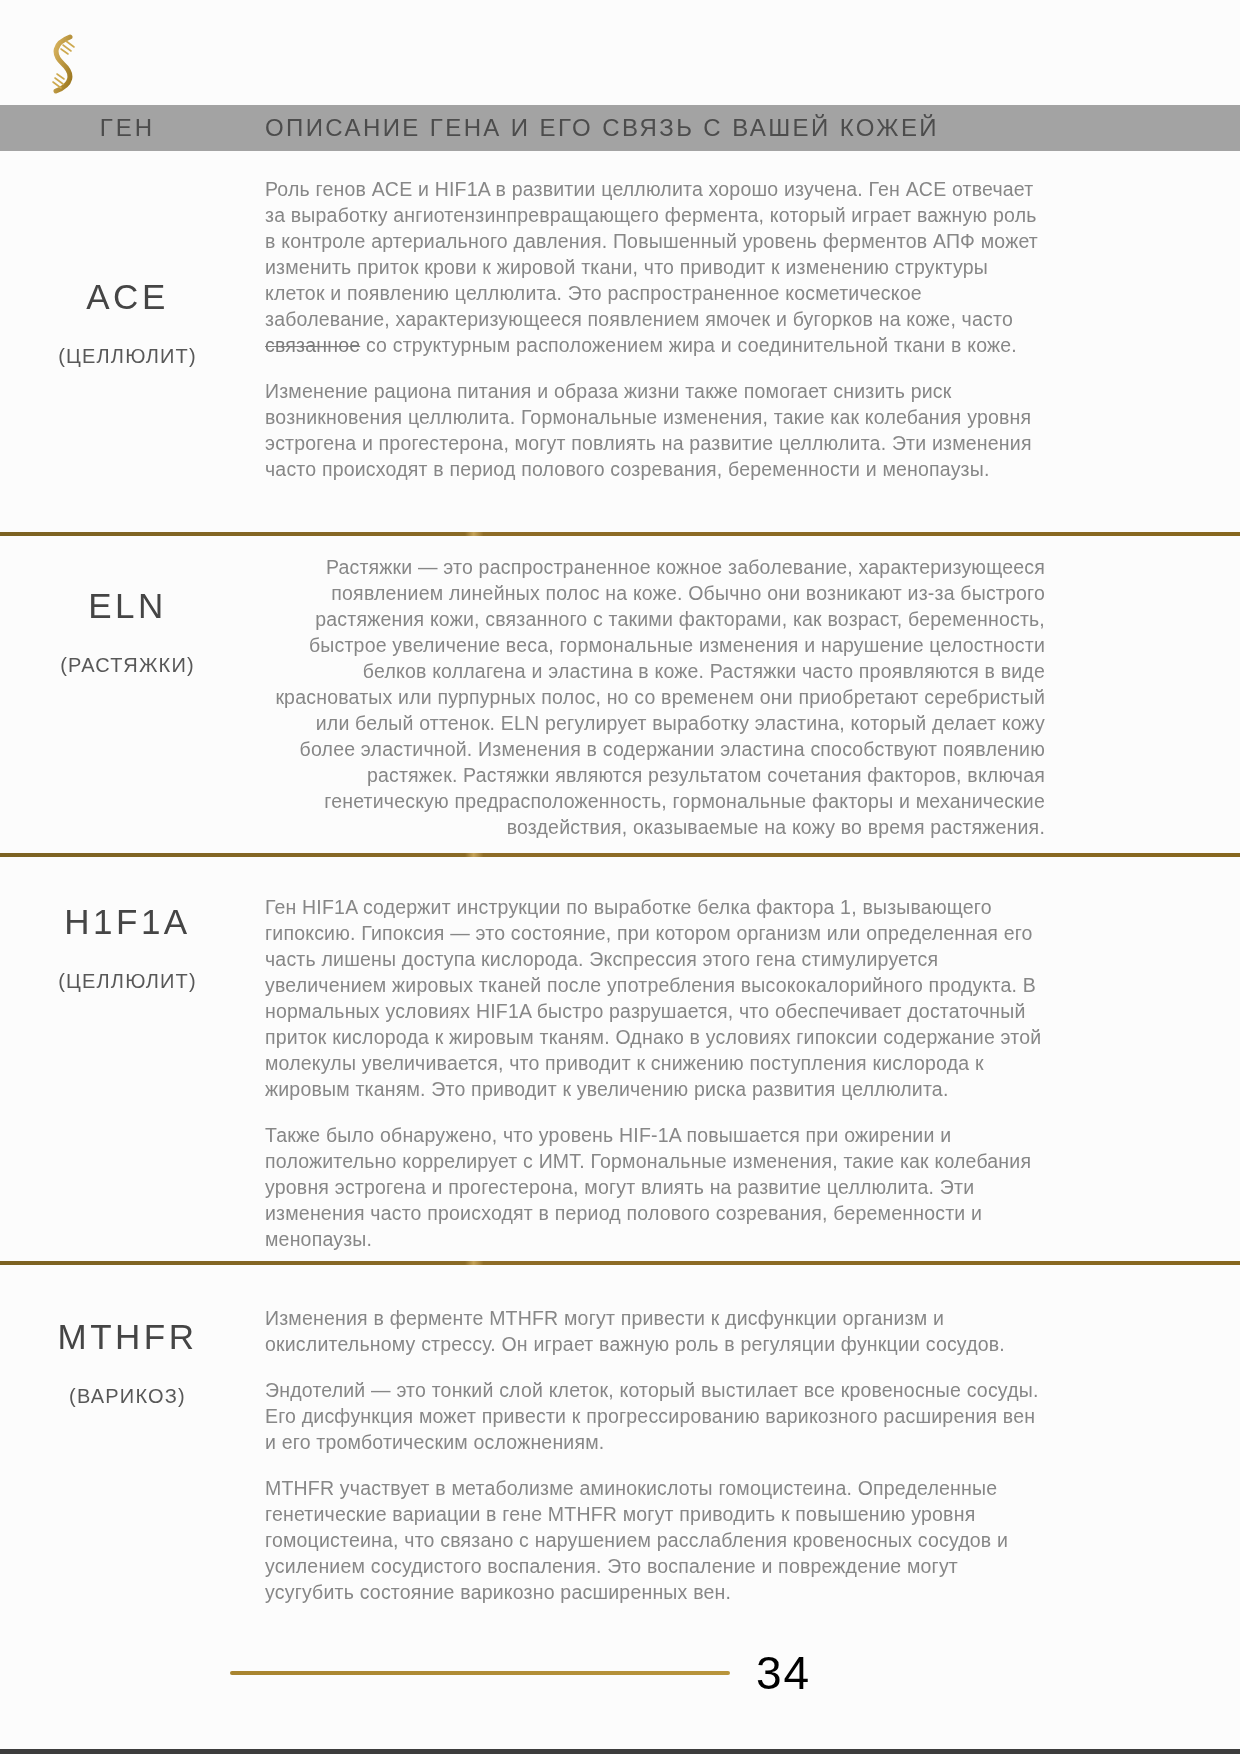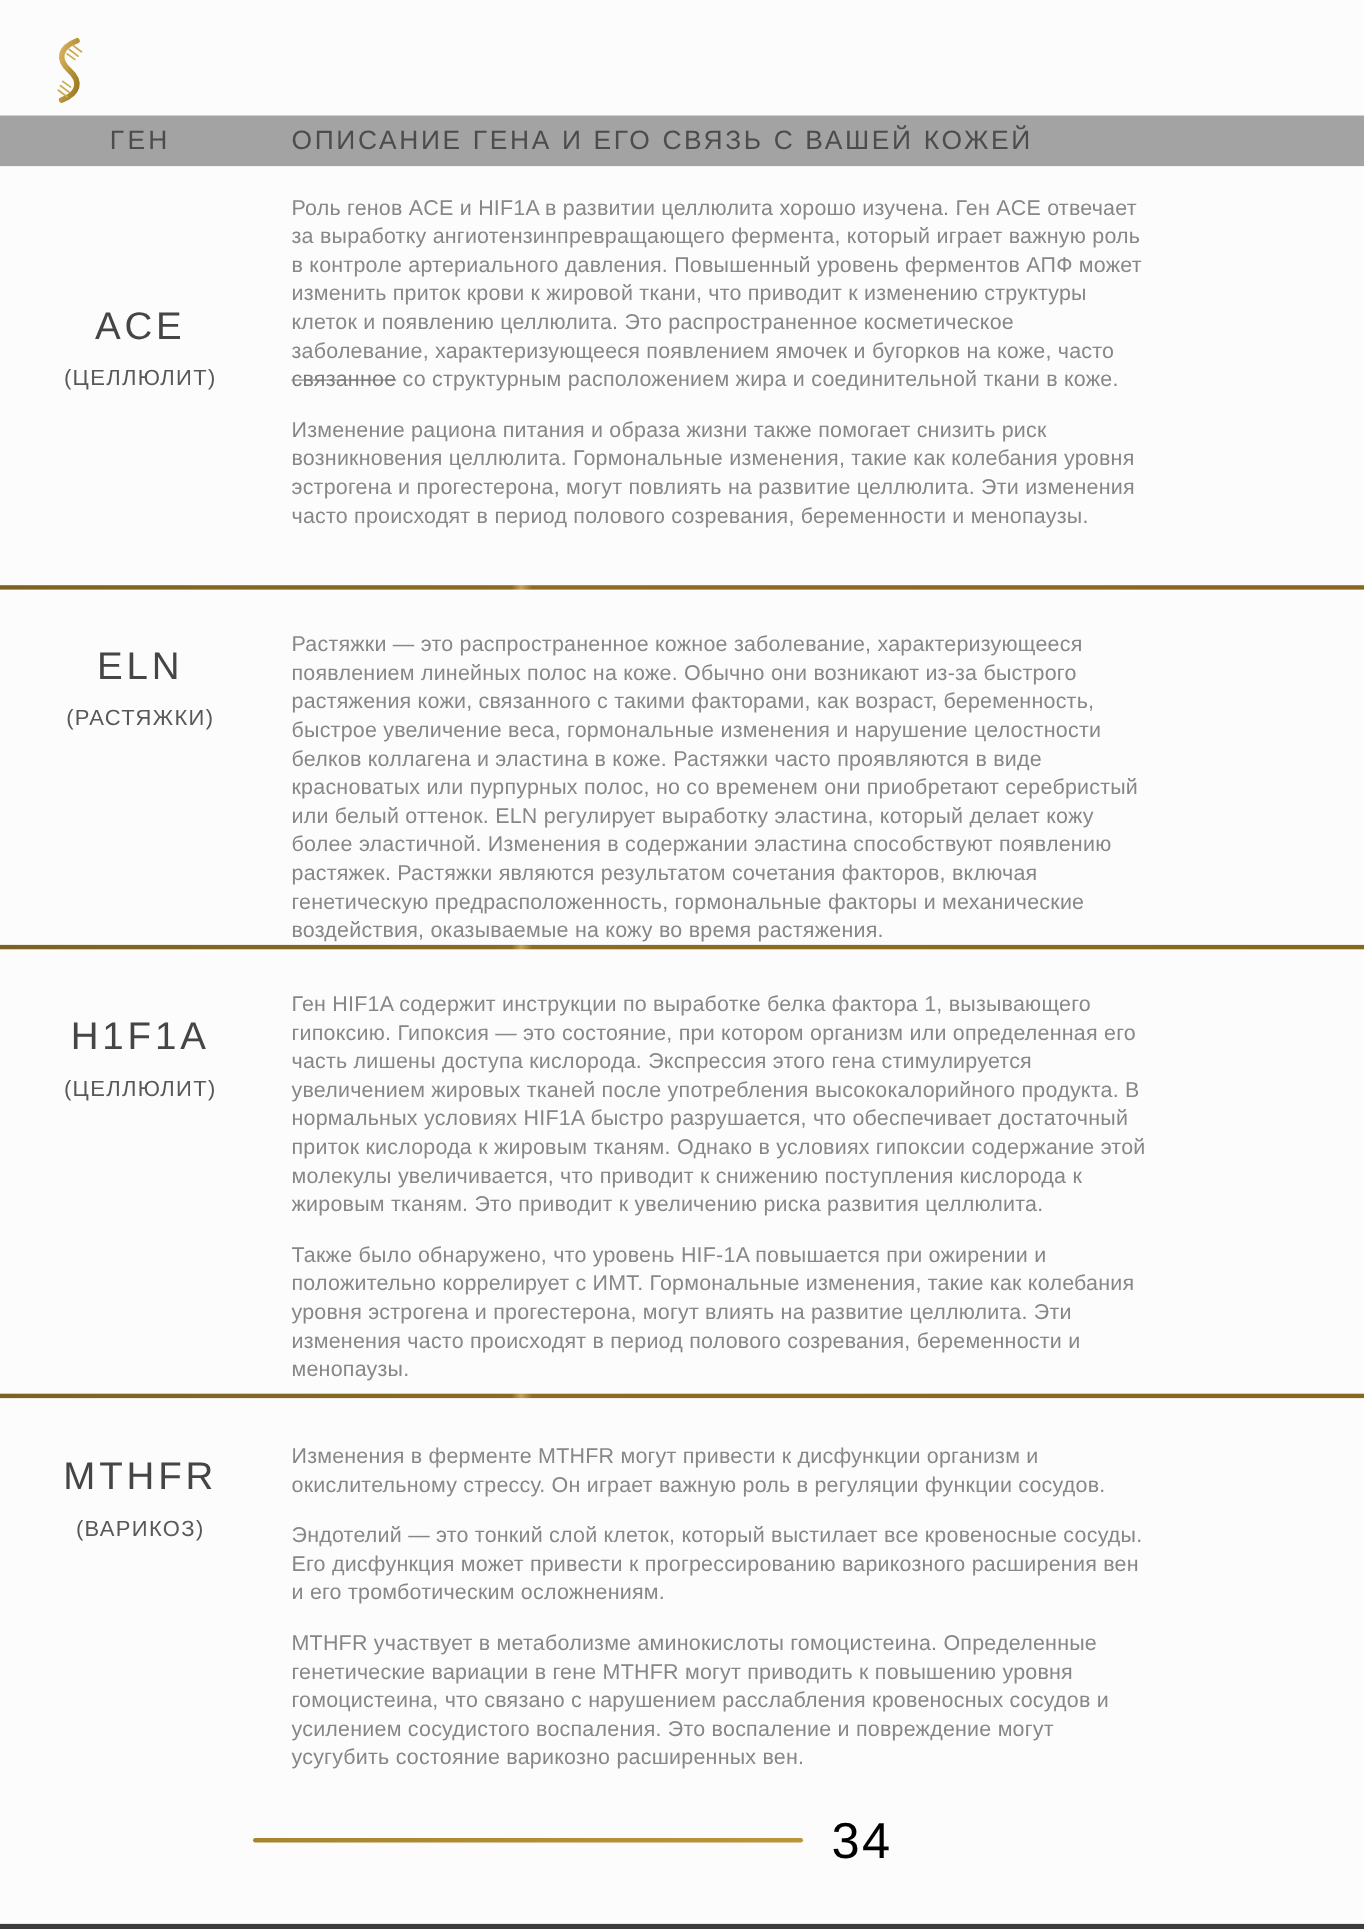--- a/index.html
+++ b/index.html
@@ -20,30 +20,30 @@
   }
   .th-desc{
     font-size:24px;letter-spacing:2.4px;color:#4c4c4c;font-weight:300;padding-left:10px;
     white-space:nowrap;
   }
   
   .content{position:absolute;top:151px;left:0;width:1240px;}
   .row{display:flex;}
   .gene-col{width:255px;flex-shrink:0;text-align:center;}
   .gene-name{font-size:35px;letter-spacing:3.5px;color:#454545;font-weight:300;}
-  .gene-cond{font-size:20px;letter-spacing:1.2px;color:#585858;font-weight:300;margin-top:16px;}
+  .gene-cond{font-size:20px;letter-spacing:1.2px;color:#585858;font-weight:300;margin-top:28px;}
   .desc-col{
     width:780px;padding-left:10px;color:#878787;font-size:19.5px;line-height:26px;
     font-weight:300;letter-spacing:0.2px;
   }
   .desc-col p{margin:0 0 20px 0;}
   .desc-col p:last-child{margin-bottom:0;}
   .row-ace{min-height:381px;}   .row-ace .desc-col{padding-top:25px;}   .row-ace .gene-col{padding-top:126px;}
-  .row-eln{min-height:317px;}   .row-eln .desc-col{padding-top:37px;}   .row-eln .gene-col{padding-top:50px;}
-  .row-h1f1a{min-height:404px;} .row-h1f1a .desc-col{padding-top:37px;} .row-h1f1a .gene-col{padding-top:60px;}
+  .row-eln{min-height:317px;}   .row-eln .desc-col{padding-top:18px;text-align:right;}   .row-eln .gene-col{padding-top:50px;}
+  .row-h1f1a{min-height:404px;} .row-h1f1a .desc-col{padding-top:37px;} .row-h1f1a .gene-col{padding-top:45px;}
   .row-mthfr{min-height:372px;} .row-mthfr .desc-col{padding-top:40px;} .row-mthfr .gene-col{padding-top:52px;}
   .divider{
     height:4px;
     background:linear-gradient(90deg,#7c6222 0%,#8a6a26 37.5%,#c4a258 38.2%,#8e6c27 39%,#87671f 100%);
   }
   .strike{text-decoration:line-through;text-decoration-thickness:1px;color:#7c7c7c;text-align:center;}
   
   .footer{position:absolute;top:1646px;left:230px;display:flex;align-items:center;}
   .footer-line{width:500px;height:4px;background:linear-gradient(90deg,#a8842f,#b9953c);border-radius:2px;}
   .page-number{margin-left:26px;font-size:46px;font-weight:200;letter-spacing:2px;color:#000000;}

